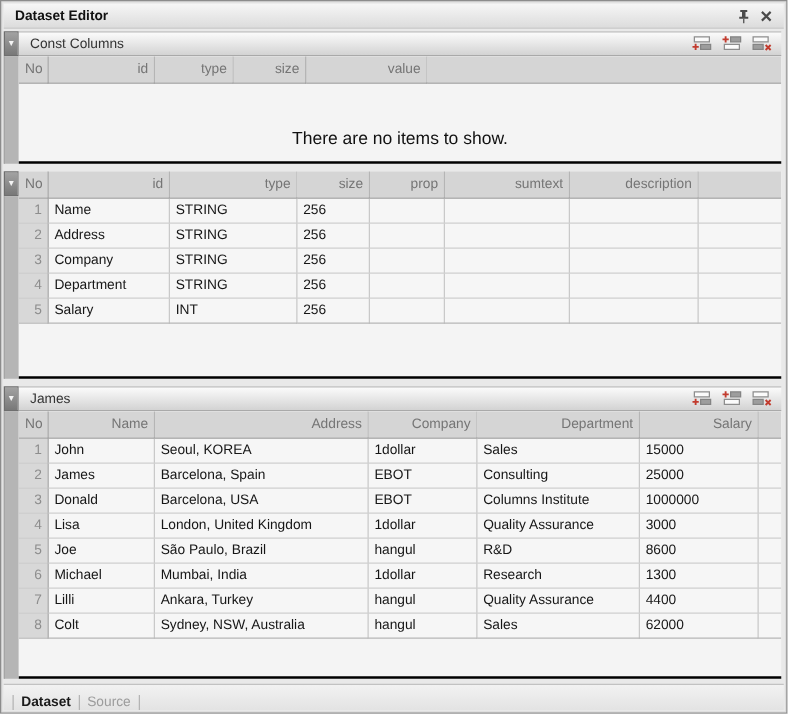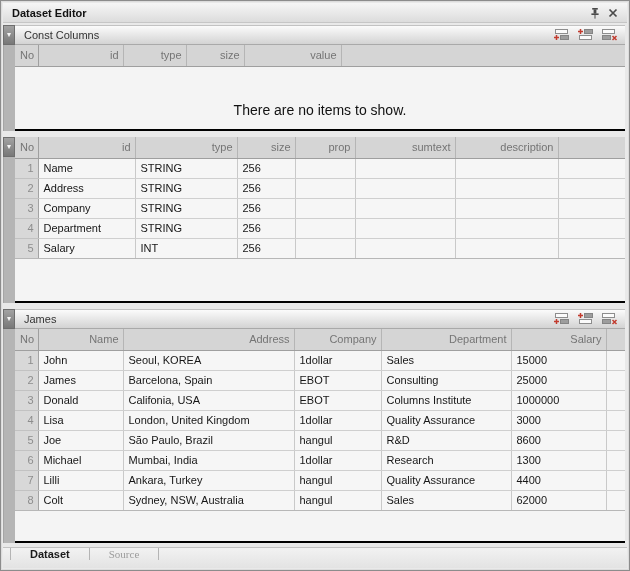--- a/index.html
+++ b/index.html
@@ -75,25 +75,25 @@
   table.grid td.filler { border-right:none; }
   table.grid tr:last-child td { border-bottom:1px solid #b7b7b7; }
 
   .empty-msg { text-align:center; padding-top:11px; font-size:14px; color:#111;margin-top:24px; }
 
   
   .tabbar {
     position:absolute; left:2px; right:2px; top:546px; height:21px;
     background:linear-gradient(#f2f2f2,#e3e3e3);
     border-top:1px solid #c2c2c2;
-    display:flex; align-items:flex-start; gap:19px; padding-left:7px; font-size:11px;
+    display:flex; align-items:flex-end; gap:6px; padding-left:7px; font-size:11px;
   }
   .tsep { width:1px; height:12px; background:#b4b4b4; }
   .tab-active { font-weight:bold; color:#1a1a1a; }
-  .tab-inactive { color:#9c9c9c;font-family:Liberation Serif, serif; }
+  .tab-inactive { color:#9c9c9c; }
 </style>
 </head>
 <body>
 
 <div class="panel">
 
   <div class="titlebar">
     <span class="title">Dataset Editor</span>
     <span class="spacer"></span>
     <span class="tbtn">
@@ -330,21 +330,21 @@
                 <td>James</td>
                 <td>Barcelona, Spain</td>
                 <td>EBOT</td>
                 <td>Consulting</td>
                 <td>25000</td>
                 <td class="filler"></td>
               </tr>
               <tr>
                 <td class="num">3</td>
                 <td>Donald</td>
-                <td>Califonia, USA</td>
+                <td>Barcelona, USA</td>
                 <td>EBOT</td>
                 <td>Columns Institute</td>
                 <td>1000000</td>
                 <td class="filler"></td>
               </tr>
               <tr>
                 <td class="num">4</td>
                 <td>Lisa</td>
                 <td>London, United Kingdom</td>
                 <td>1dollar</td>

